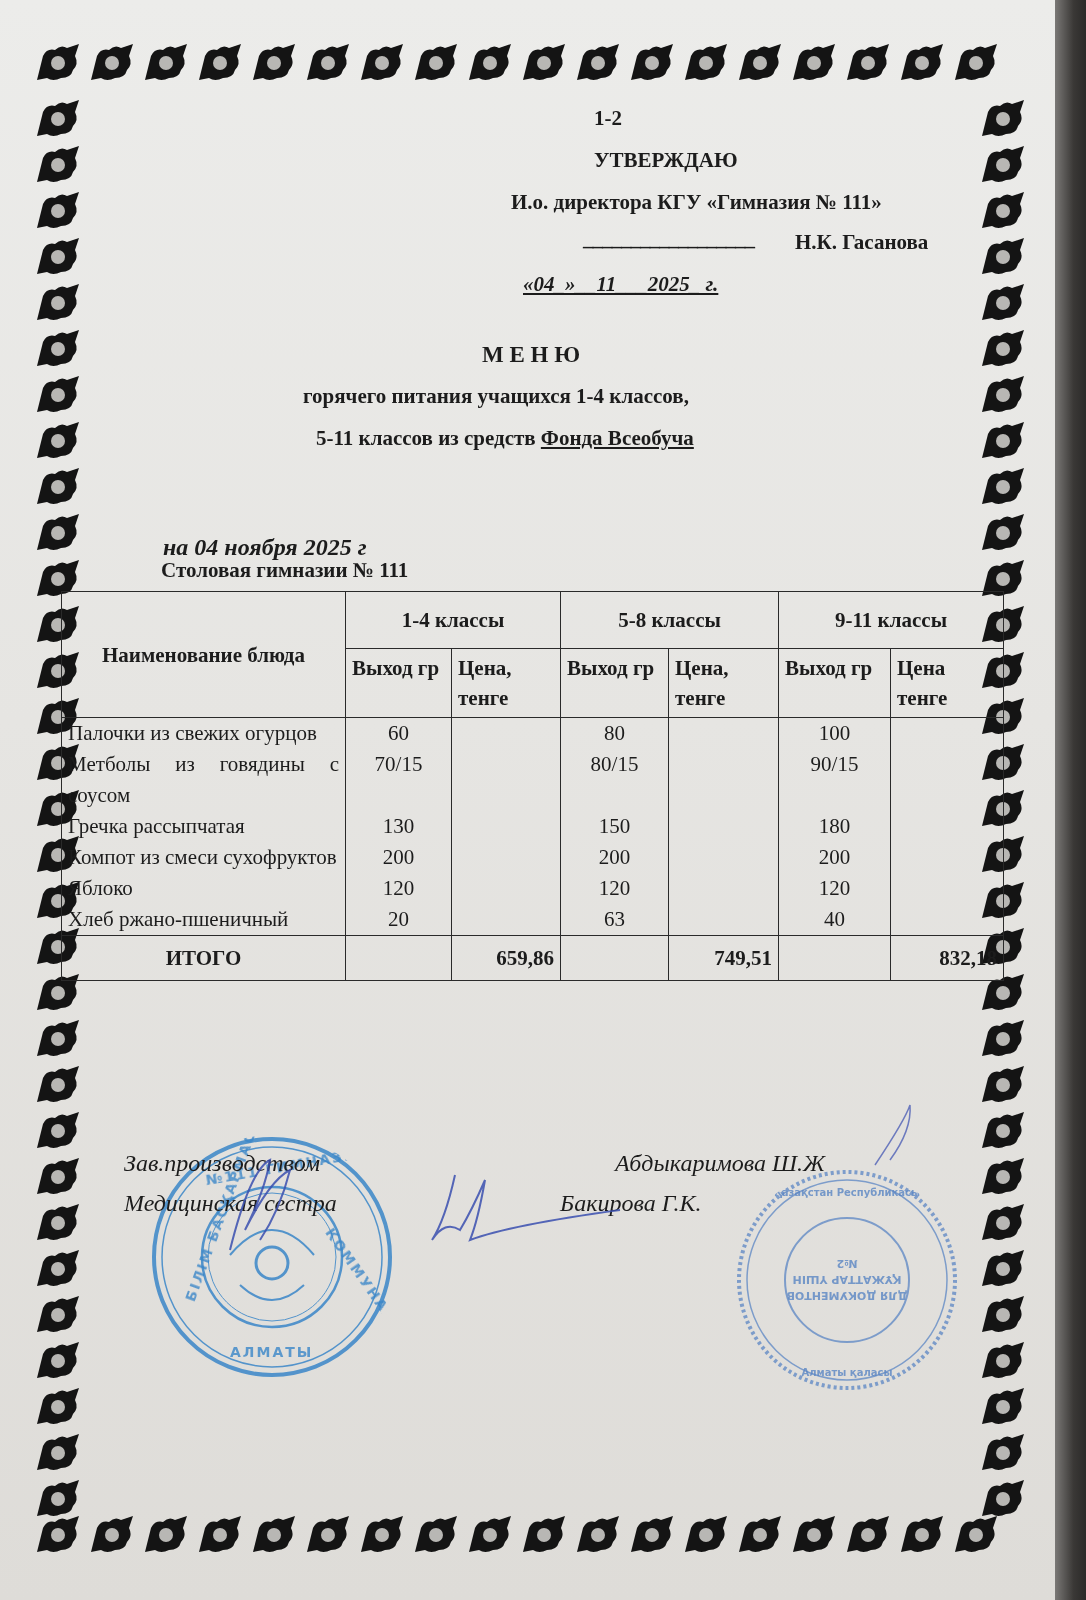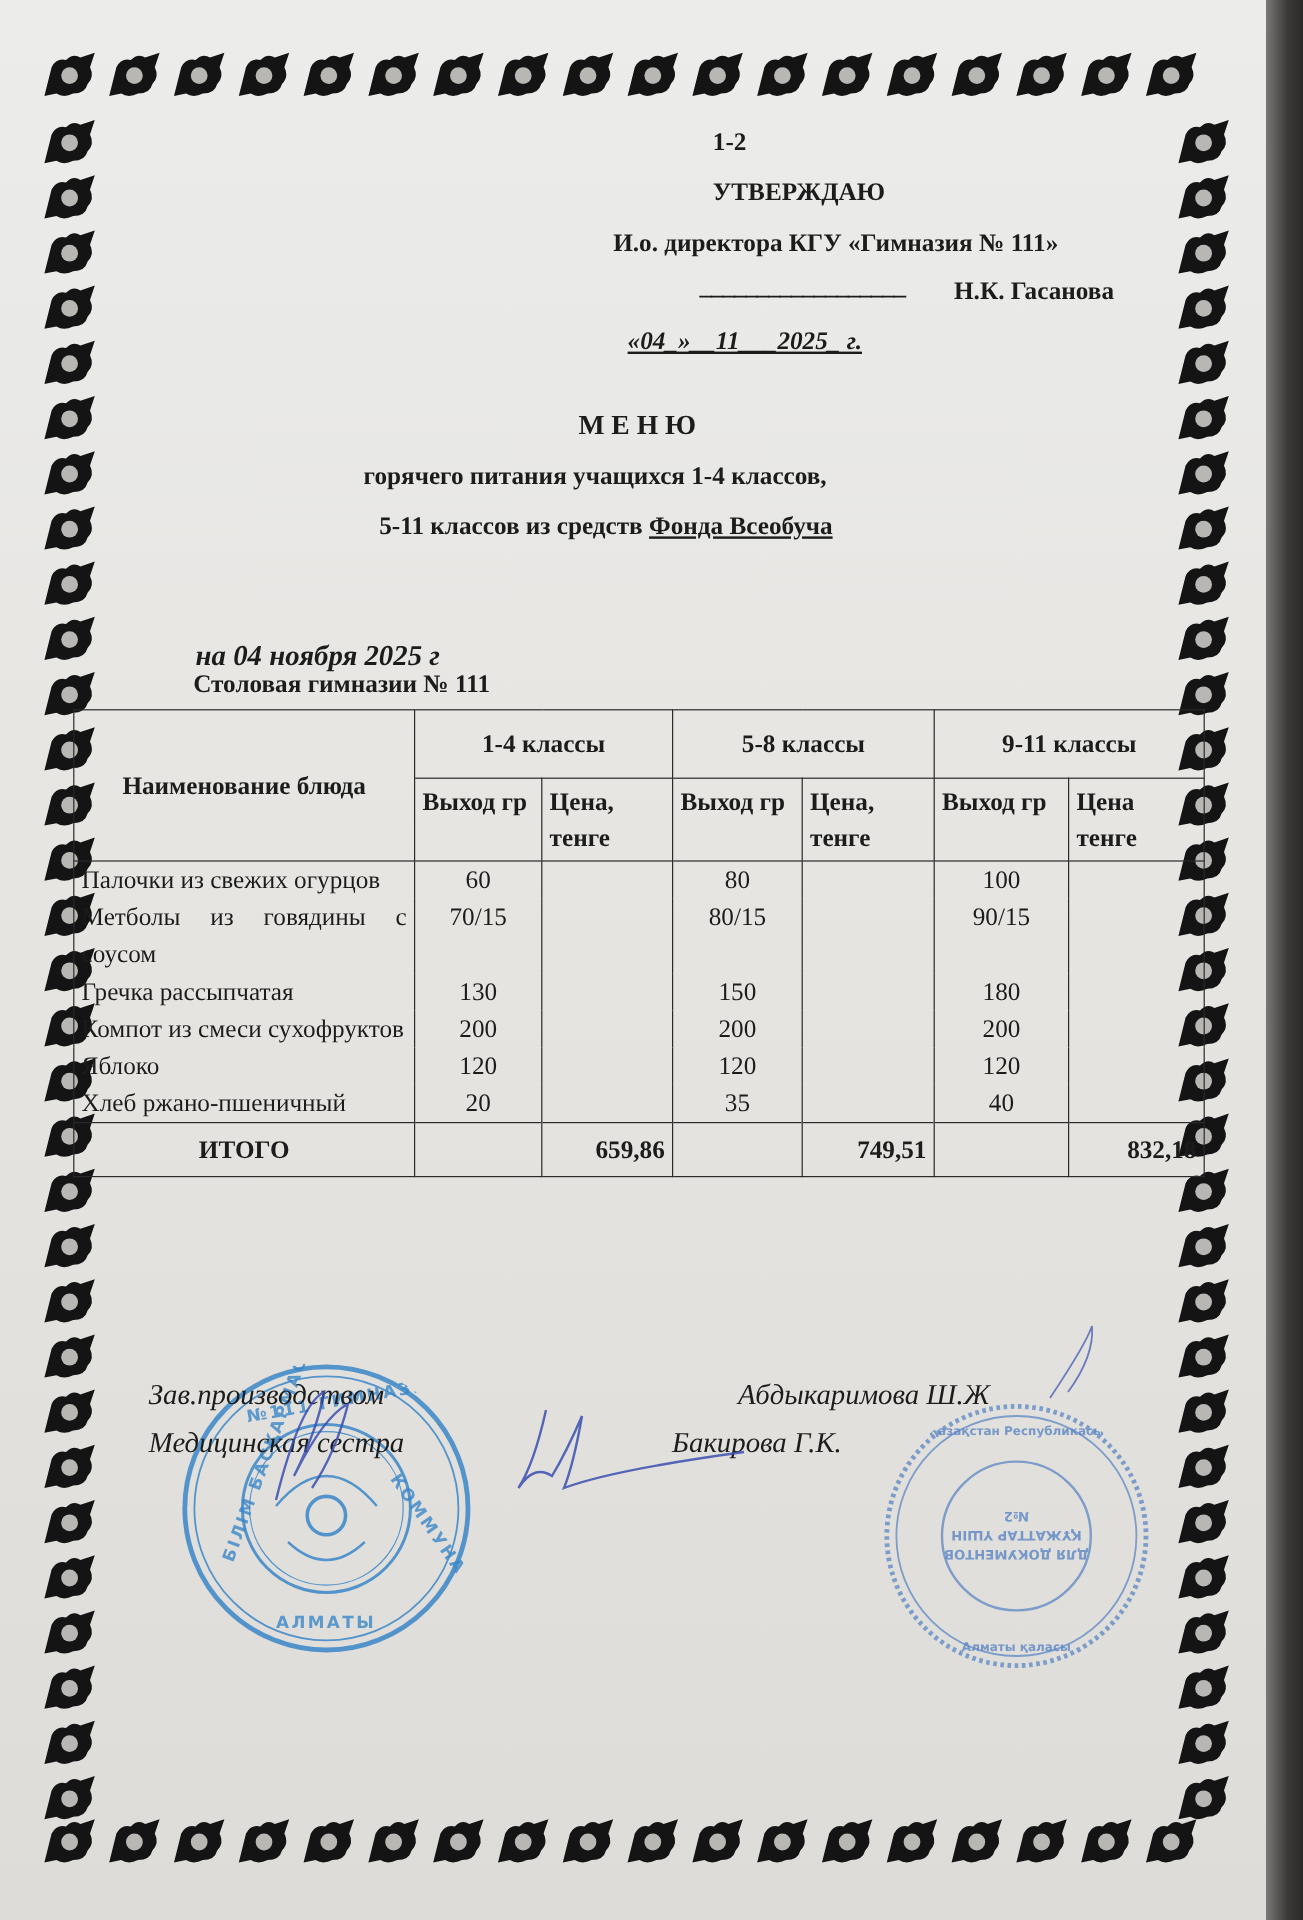--- a/index.html
+++ b/index.html
@@ -717,21 +717,21 @@
         <td class="num"></td>
         <td class="num">120</td>
         <td class="num"></td>
         <td class="num">120</td>
         <td class="num"></td>
       </tr>
       <tr>
         <td class="dish">Хлеб ржано-пшеничный</td>
         <td class="num">20</td>
         <td class="num"></td>
-        <td class="num">35</td>
+        <td class="num">63</td>
         <td class="num"></td>
         <td class="num">40</td>
         <td class="num"></td>
       </tr>
     </tbody>
   <tbody>
     <tr class="total">
       <td class="lbl">ИТОГО</td>
       <td></td>
       <td class="val">659,86</td>

